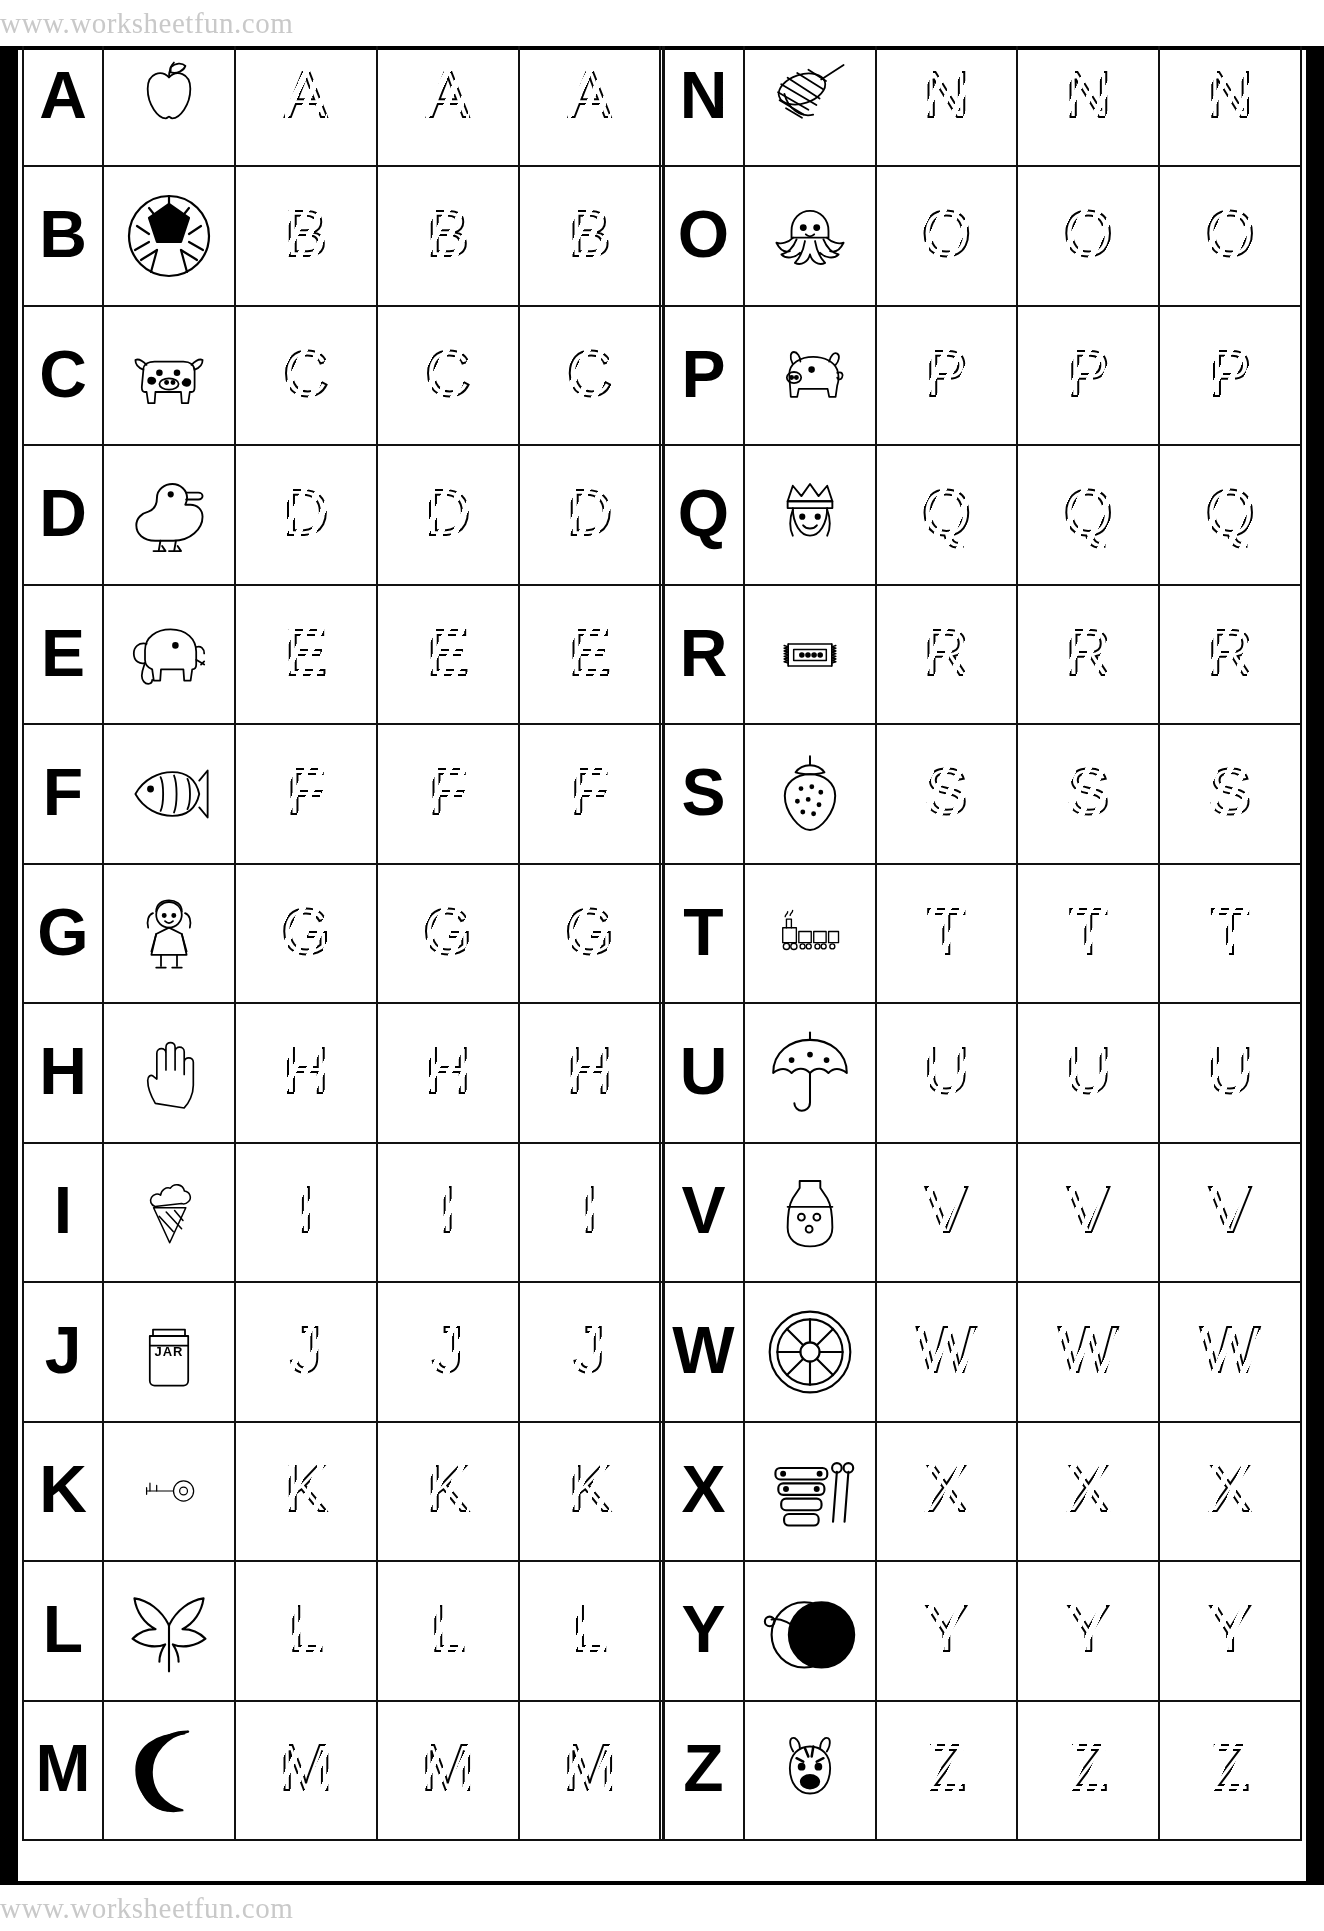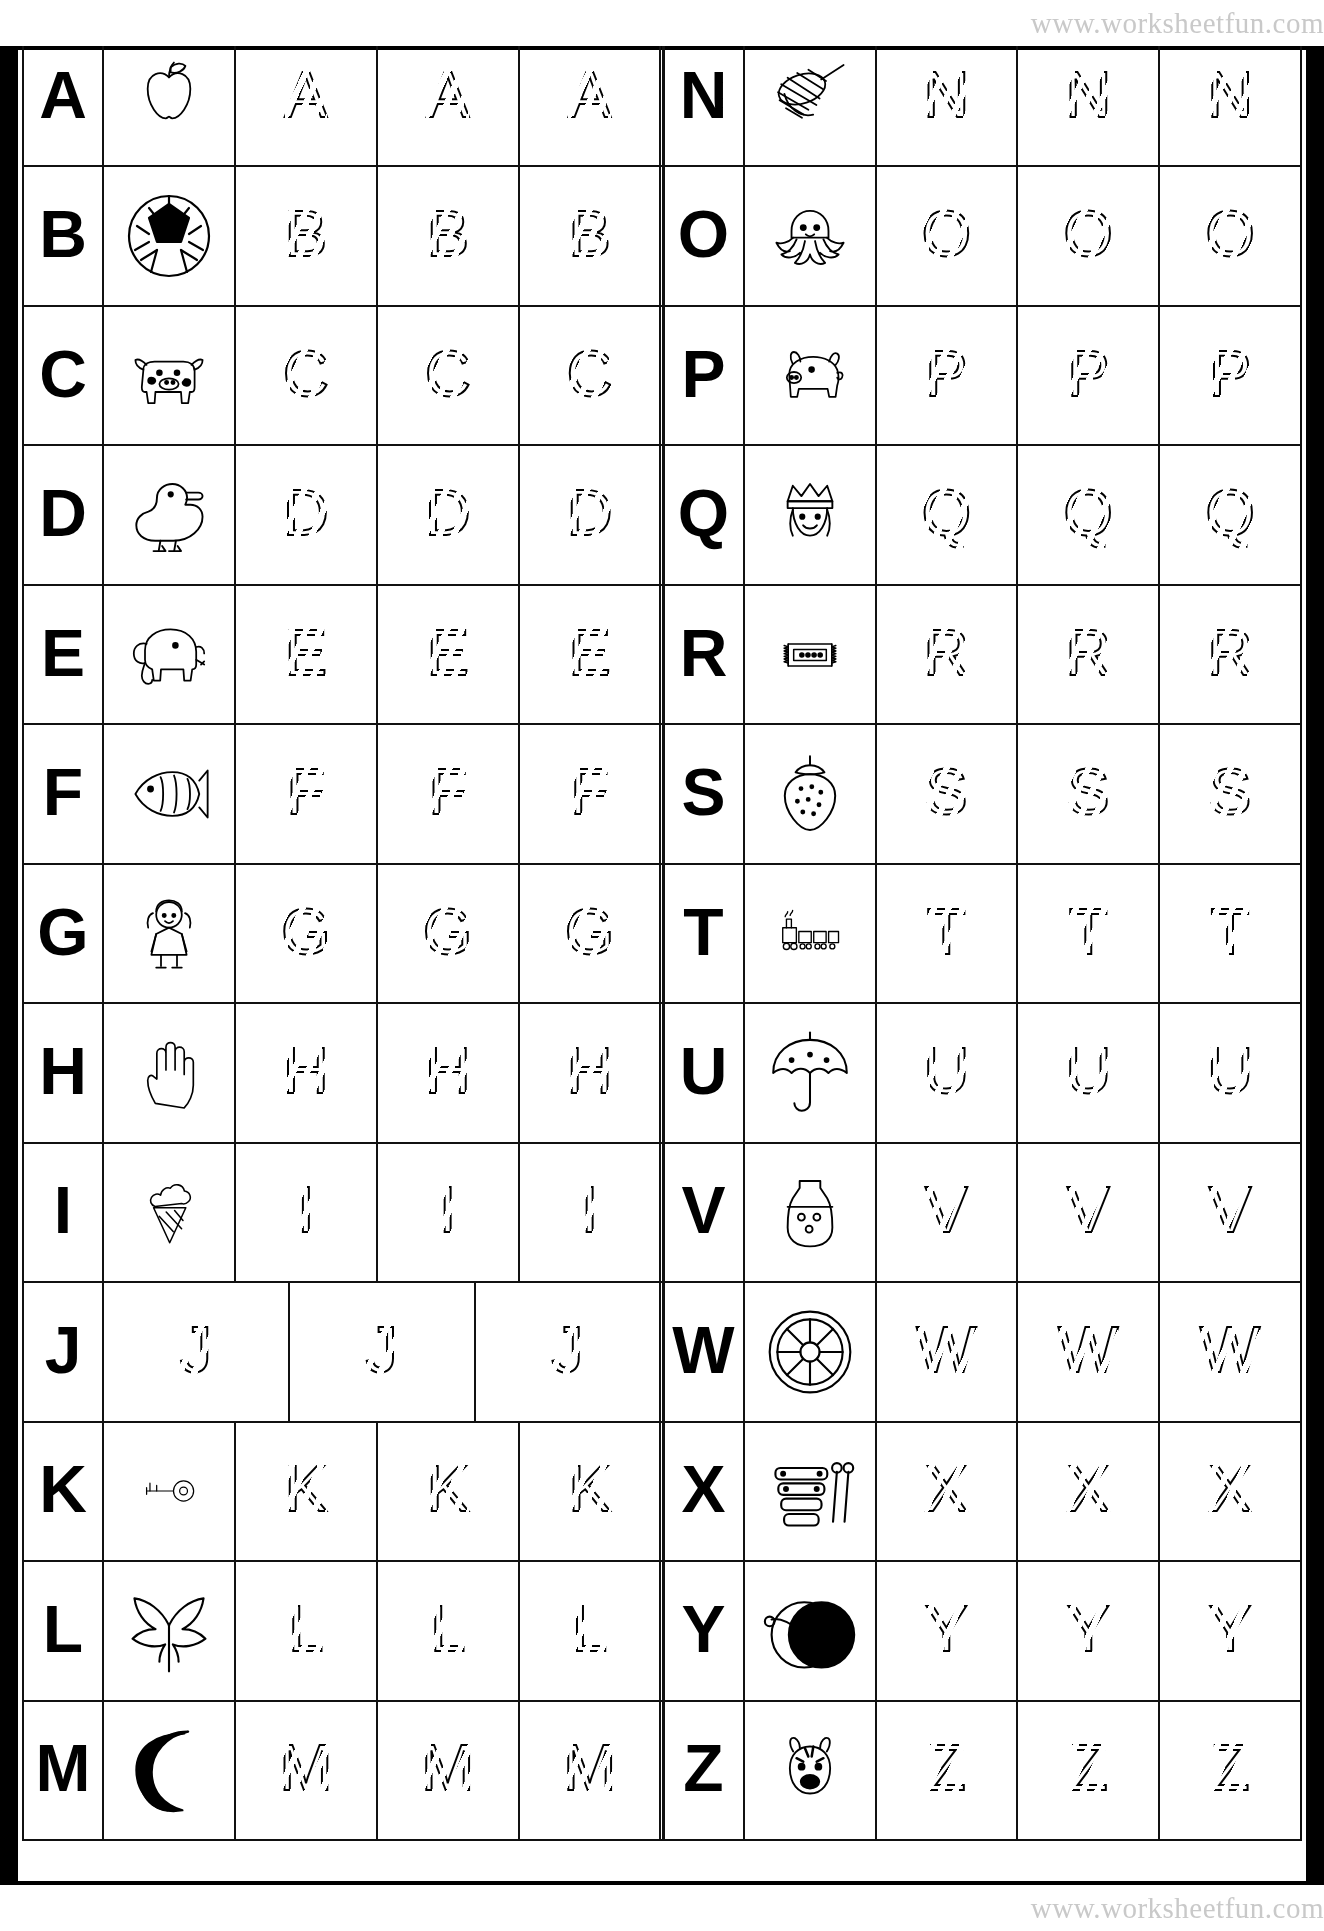--- a/index.html
+++ b/index.html
@@ -25,21 +25,21 @@
 
   
   .watermark {
     position: absolute;
     left: 0;
     width: 1324px;
     height: 46px;
     color: #c9c9c9;
     font-size: 29px;
     letter-spacing: 0.5px;
-    text-align: right;
+    text-align: left;
     line-height: 46px;
     font-family: "Liberation Serif", serif;
     background: #ffffff;
     z-index: 5;
   }
   .watermark.top { top: 0; }
   .watermark.bottom { bottom: 0; }
 
   
   .frame {
@@ -366,20 +366,30 @@
           </div>
           <div class="cell trace">
             <span class="trace-glyph">I<span class="trace-cover"></span></span>
           </div>
           <div class="cell trace">
             <span class="trace-glyph">I<span class="trace-cover"></span></span>
           </div>
         </div>
         <div class="row">
           <div class="cell letter">J</div>
+          <div class="cell pic">
+            <span>
+              <svg class="pic-svg" width="80" height="96" viewBox="0 0 100 100" fill="none" stroke="#000" stroke-width="2.2" stroke-linecap="round" stroke-linejoin="round">
+                <path d="M30 22h40v8H30z"></path>
+                <path d="M26 30h48v56c0 4-3 6-6 6H32c-3 0-6-2-6-6z"></path>
+                <path d="M26 42h48"></path>
+              </svg>
+            </span>
+            <span class="pic-label">JAR</span>
+          </div>
           <div class="cell trace">
             <span class="trace-glyph">J<span class="trace-cover"></span></span>
           </div>
           <div class="cell trace">
             <span class="trace-glyph">J<span class="trace-cover"></span></span>
           </div>
           <div class="cell trace">
             <span class="trace-glyph">J<span class="trace-cover"></span></span>
           </div>
         </div>

